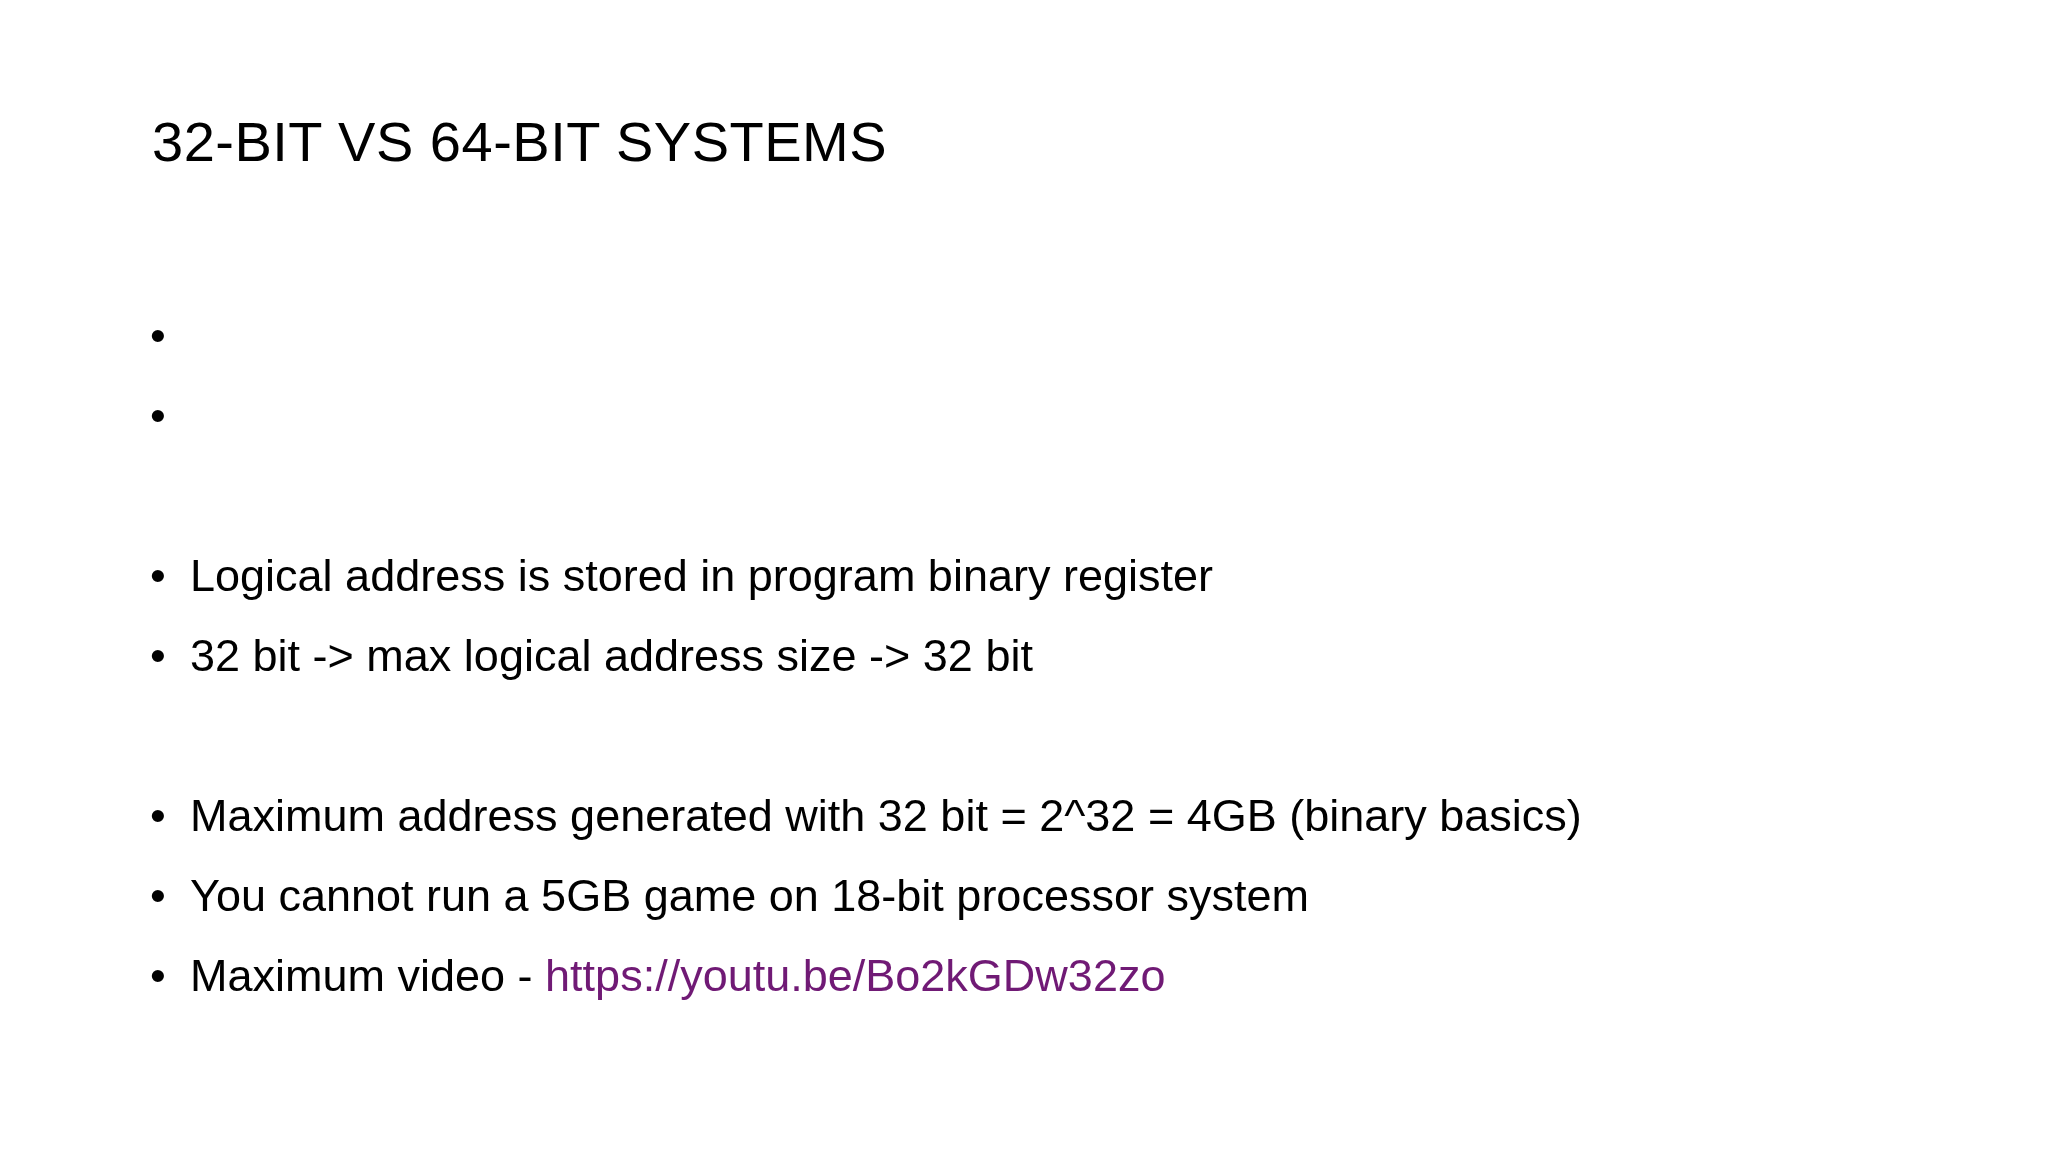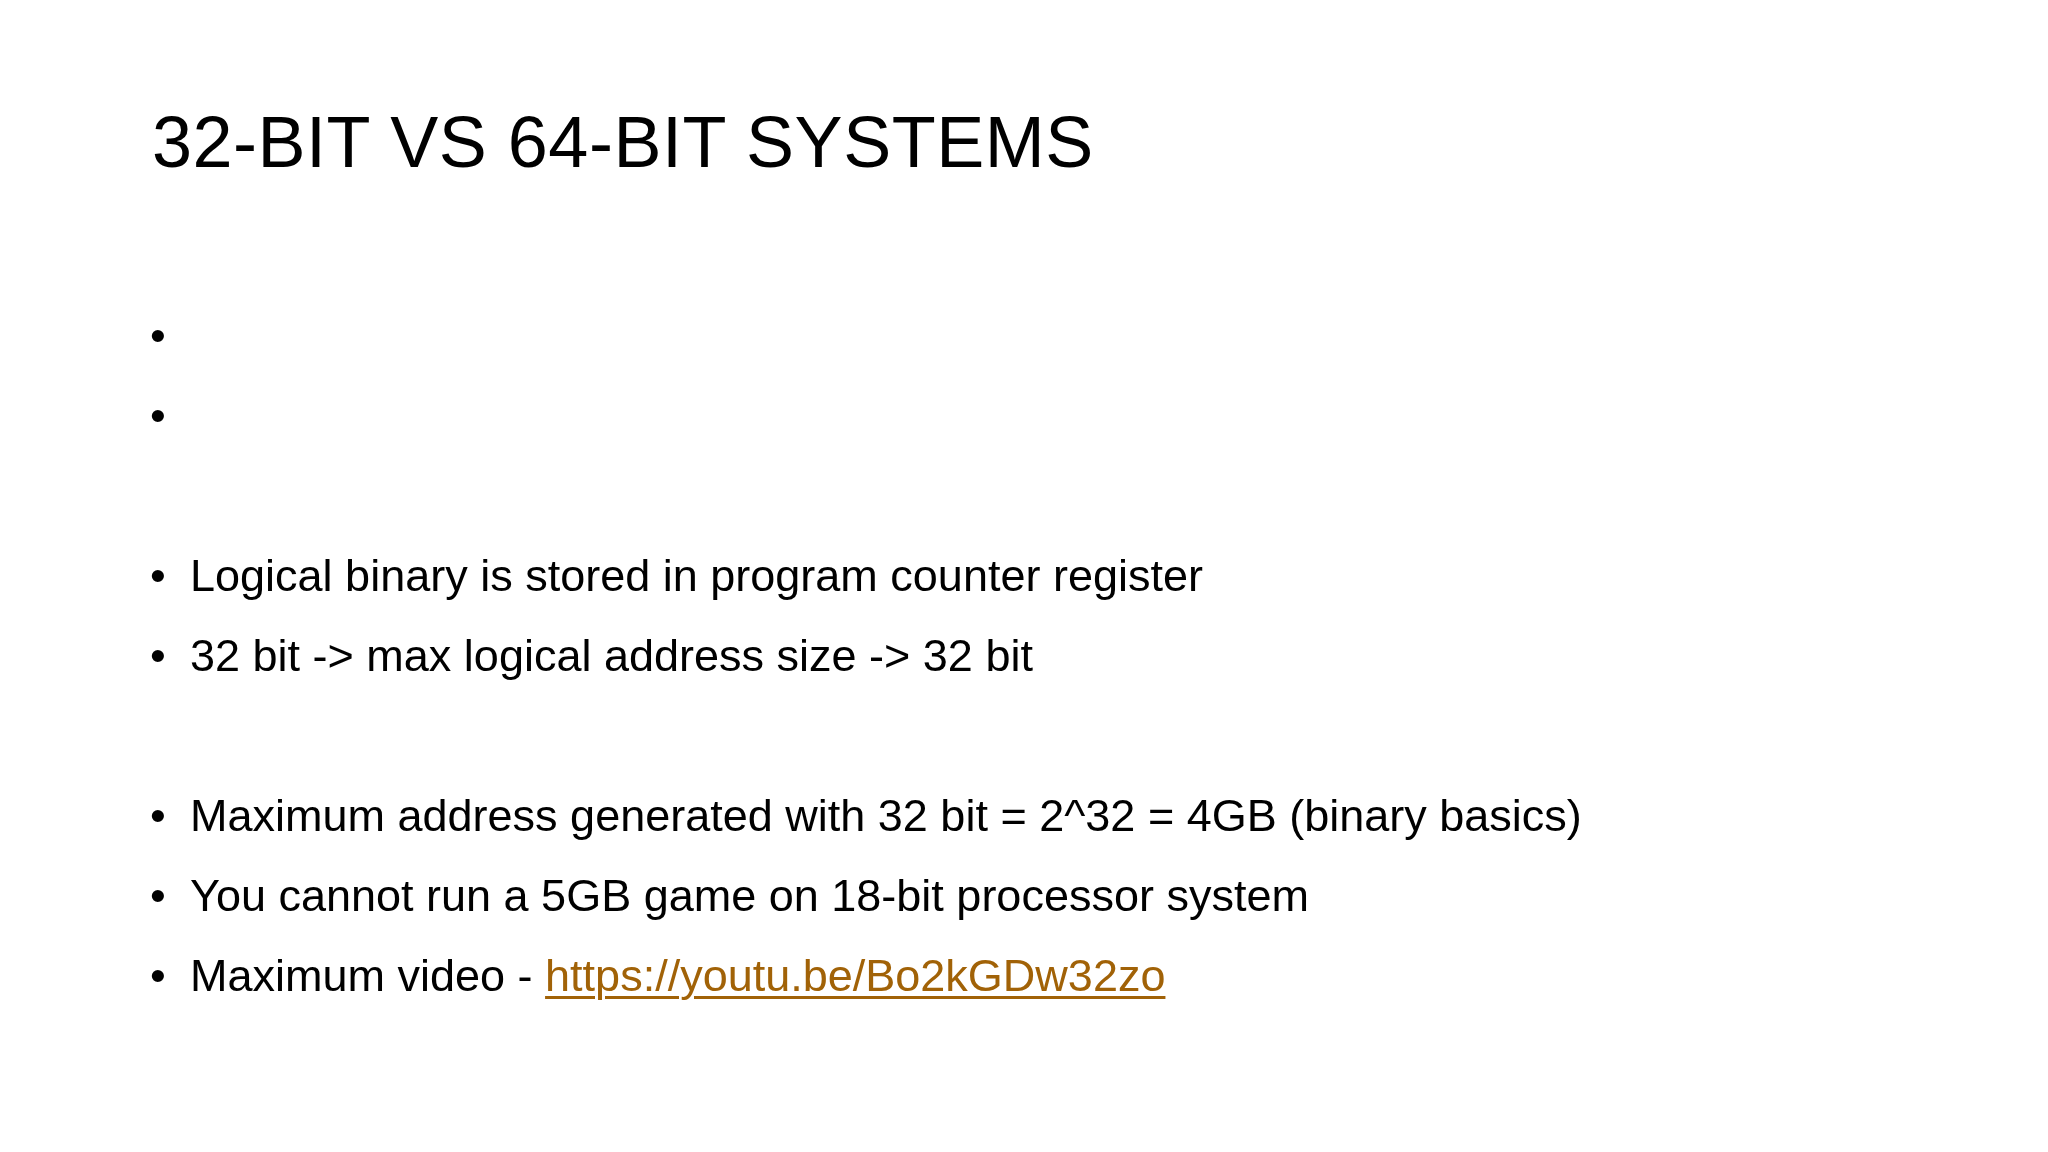--- a/index.html
+++ b/index.html
@@ -24,21 +24,21 @@
     background: #ffffff;
     box-sizing: border-box;
   }
 
   
   .slide-title {
     position: absolute;
     left: 152px;
     top: 96px;
     width: 1760px;
-    font-size: 72px;
+    font-size: 56px;
     line-height: 92px;
     font-weight: 400;
     letter-spacing: 0.5px;
     color: #000000;
     white-space: nowrap;
   }
 
   
   .body-block {
     position: absolute;
@@ -72,22 +72,21 @@
     color: #000000;
     user-select: none;
   }
 
   .bullet-text {
     flex: 0 1 auto;
     color: #000000;
   }
 
   .bullet-link {
-    color: #a16207;
-    text-decoration: underline;
+    color: #701a75;
     text-underline-offset: 5px;
     text-decoration-thickness: 3px;
     cursor: pointer;
   }
 
   .empty-line {
     height: 80px;
   }
 </style>
 </head>
@@ -106,21 +105,21 @@
       <li class="bullet-row">
         <span class="bullet-marker">•</span>
       </li>
     </ul>
 
     <div class="empty-line"></div>
 
     <ul class="bullet-group">
       <li class="bullet-row">
         <span class="bullet-marker">•</span>
-        <span class="bullet-text">Logical binary is stored in program counter register</span>
+        <span class="bullet-text">Logical address is stored in program binary register</span>
       </li>
       <li class="bullet-row">
         <span class="bullet-marker">•</span>
         <span class="bullet-text">32 bit -&gt; max logical address size -&gt; 32 bit</span>
       </li>
     </ul>
 
     <div class="empty-line"></div>
 
     <ul class="bullet-group">

